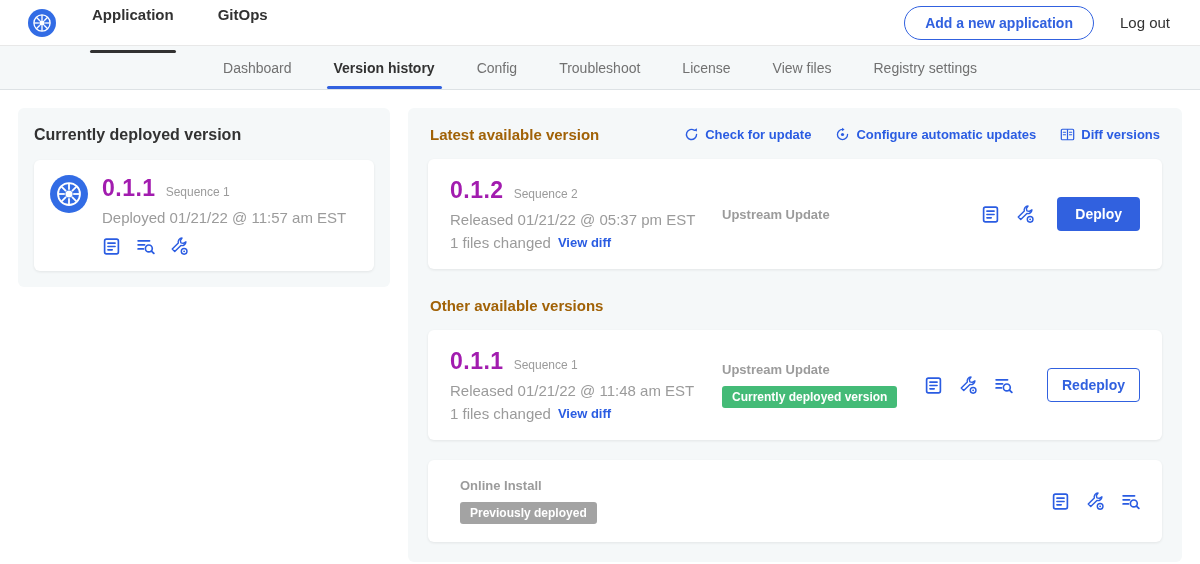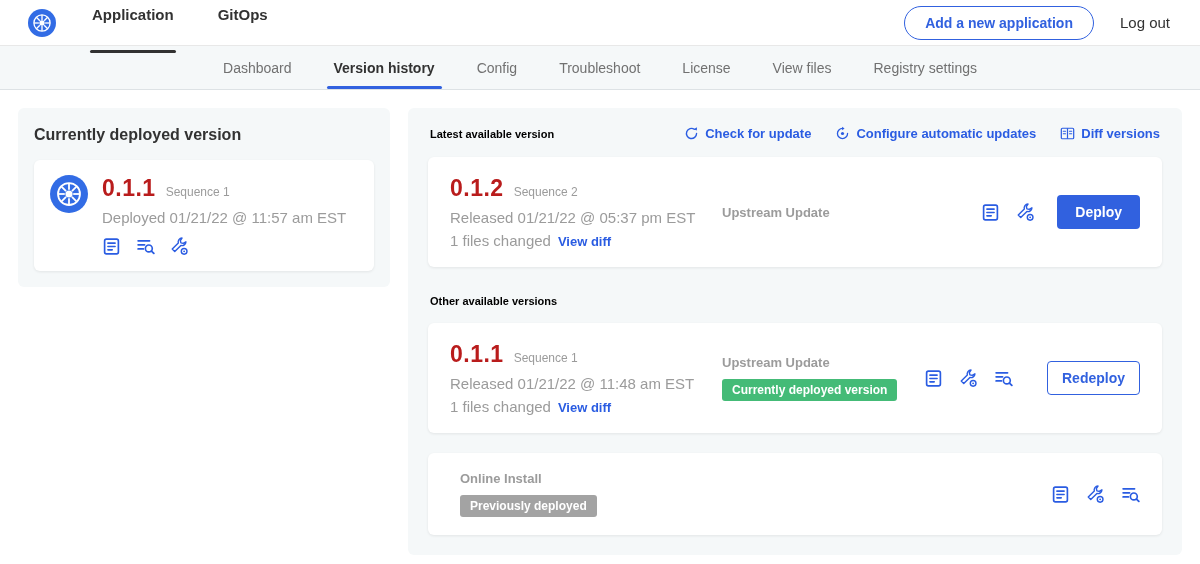--- a/index.html
+++ b/index.html
@@ -81,48 +81,48 @@
   .subnav-item.active::after{
     content:"";
     position:absolute;left:14px;right:14px;bottom:0;height:3px;
     background:var(--accent);border-radius:2px;
   }
   
   .main{display:flex;align-items:flex-start;gap:18px;padding:18px;}
   .panel{background:var(--panel);border-radius:6px;}
   .left-panel{width:372px;padding:16px;flex:none;}
   .right-panel{flex:1;padding:16px 20px 20px;}
-  .panel-title{font-size:11px;font-weight:bold;color:#000000;}
+  .panel-title{font-size:15px;font-weight:bold;color:#a16207;}
   .panel-title.dark{font-size:16px;color:var(--dark);margin:2px 0 16px;}
   .card{
     background:#fff;
     border-radius:6px;
     box-shadow:0 1px 3px rgba(0,0,0,.08);
   }
   
   .deployed-card{display:flex;gap:14px;padding:15px 16px;align-items:flex-start;}
   .app-logo svg{width:38px;height:38px;}
   .version-row{display:flex;align-items:baseline;}
-  .version{font-size:23px;font-weight:bold;color:#b91c1c;letter-spacing:.5px;}
+  .version{font-size:23px;font-weight:bold;color:#a21caf;letter-spacing:.5px;}
   .sequence{font-size:12px;color:var(--muted);margin-left:10px;}
   .muted{font-size:15px;color:var(--muted);margin-top:7px;}
   .icon-row{display:flex;gap:15px;margin-top:11px;}
   .icon{width:19px;height:19px;color:var(--link);cursor:pointer;flex:none;}
   .icon.sm{width:15px;height:15px;}
   
   .panel-header{display:flex;align-items:center;margin:2px 2px 16px;}
   .panel-actions{margin-left:auto;display:flex;gap:24px;align-items:center;}
   .action-link{
     display:inline-flex;align-items:center;gap:6px;
     color:var(--link);font-size:13px;font-weight:bold;cursor:pointer;
   }
   
   .version-card{display:flex;align-items:center;padding:18px 22px;margin-bottom:0;}
   .vc-left{width:262px;flex:none;}
-  .files-row{display:flex;align-items:flex-end;margin-top:6px;}
+  .files-row{display:flex;align-items:center;margin-top:6px;}
   .view-diff{color:var(--link);font-size:13px;font-weight:bold;margin-left:7px;cursor:pointer;text-decoration:none;}
   .vc-mid{flex:1;padding:0 10px;}
   .source{font-size:13px;font-weight:bold;color:var(--muted);}
   .badge{
     display:inline-block;margin-top:9px;
     font-size:12px;font-weight:bold;color:#fff;
     padding:4px 10px;border-radius:3px;white-space:nowrap;
   }
   .badge-green{background:var(--green);}
   .badge-gray{background:var(--gray-badge);}

